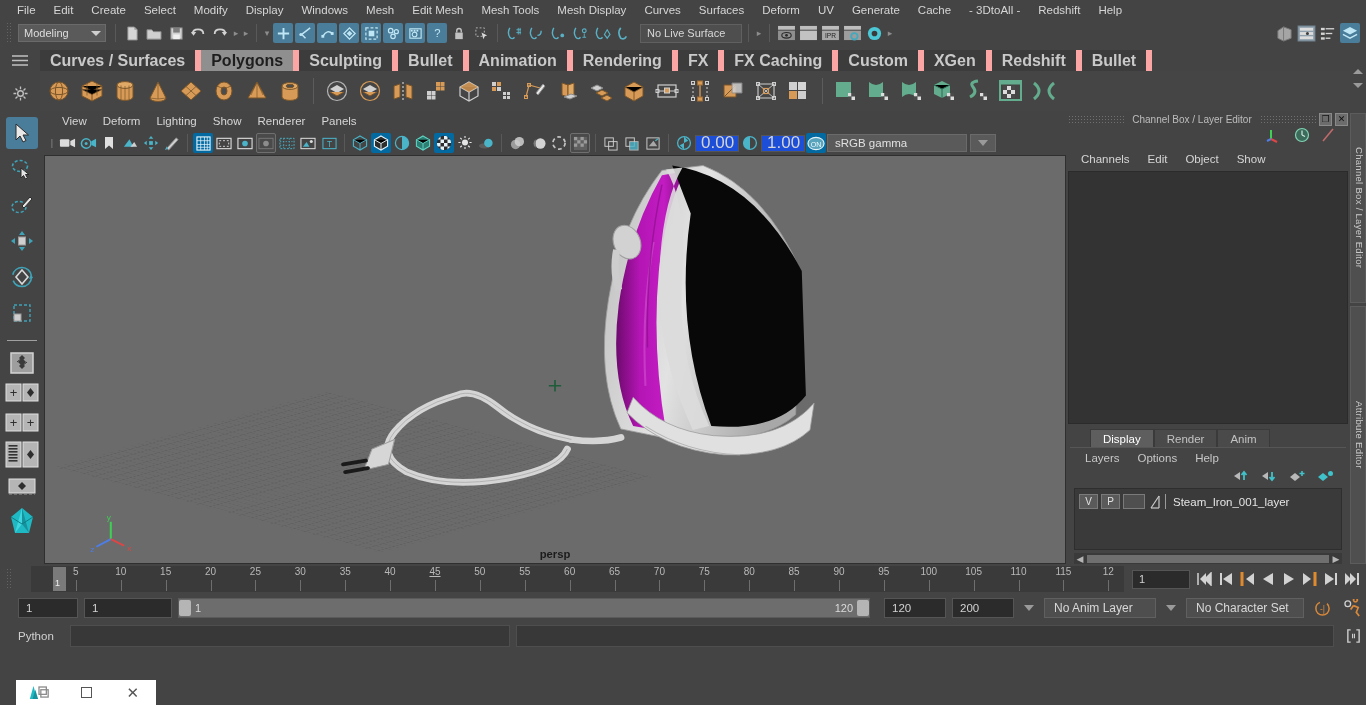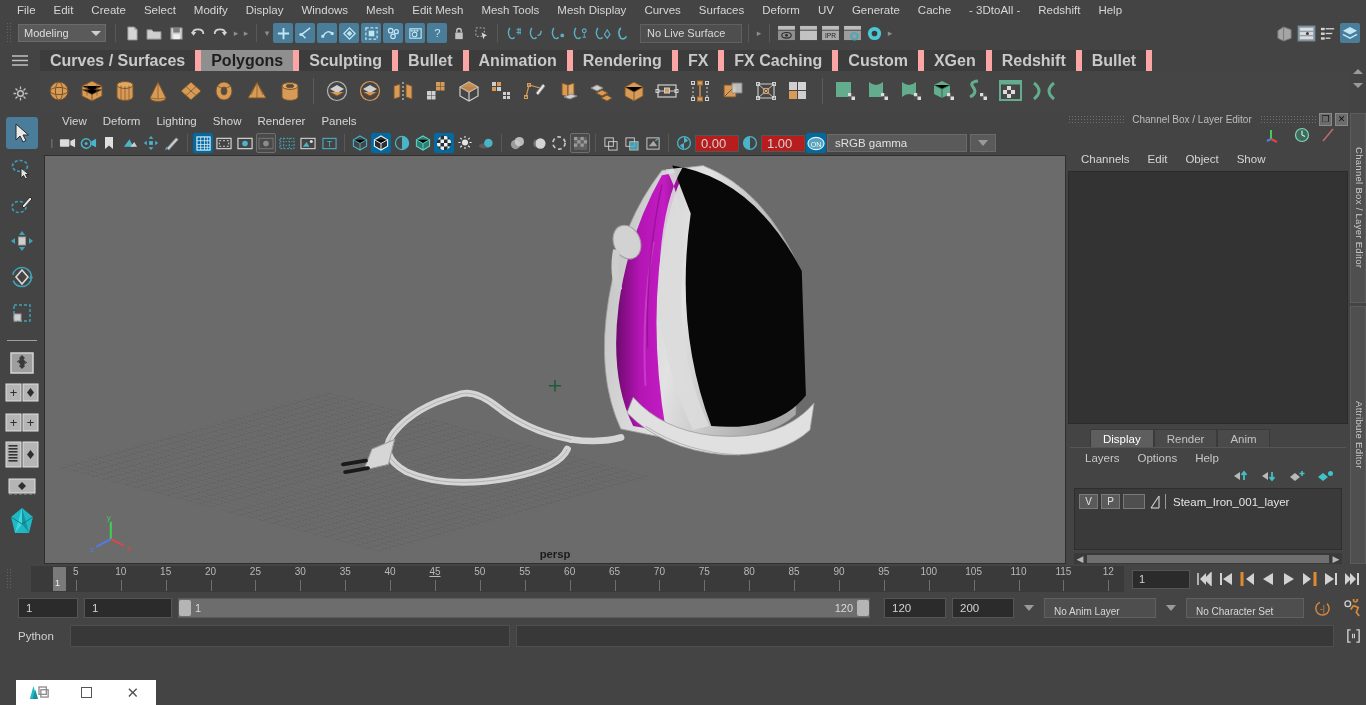--- a/index.html
+++ b/index.html
@@ -85,21 +85,21 @@
   .tool2 { width:34px; height:26px; display:flex; align-items:center; justify-content:center; }
 
   
   .vpcol { flex:1; display:flex; flex-direction:column; min-width:0; }
   .vpmenu { height:20px; background:#444; display:flex; align-items:center; padding-left:10px; font-size:11.5px; }
   .vpmenu .vi { padding:0 8px; color:#d6d6d6; }
   .vptools { height:24px; background:#444; display:flex; align-items:center; padding-left:4px; gap:1px; }
   .vb { width:20px; height:20px; flex:0 0 20px; display:flex; align-items:center; justify-content:center; border-radius:2px;}
   .vb.on { background:#0369a1; }
   .vb.framed { border:1px solid #6f6f6f; background:#4a4a4a; }
-  .numfield { width:44px; height:17px; background:#b91c1c; border:1px solid #555; font-size:13px;
+  .numfield { width:44px; height:17px; background:#1d4ed8; border:1px solid #555; font-size:17px;
      color:#d4d4d4; display:flex; align-items:center; padding-left:5px; }
   .gammasel { width:140px; height:18px; background:#5a5a5a; border:1px solid #6a6a6a; font-size:11.5px;
      color:#e0e0e0; display:flex; align-items:center; padding-left:7px; }
   .gammadrop { width:26px; height:18px; background:#5a5a5a; border:1px solid #6a6a6a;
      display:flex; align-items:center; justify-content:center; margin-left:2px;}
   .viewport { flex:1; background:#6b6b6b; position:relative; overflow:hidden; border:1px solid #2f2f2f; }
 
   
   .rightcol { width:300px; flex:0 0 300px; background:#444; display:flex; }
   .rpmain { flex:1; display:flex; flex-direction:column; min-width:0; }
@@ -148,22 +148,22 @@
 
   
   .rangerow { height:28px; background:#444; display:flex; align-items:center; padding-left:18px; gap:6px; }
   .rbox { height:20px; background:#2b2b2b; border:1px solid #555; font-size:11.5px; color:#d2d2d2;
     display:flex; align-items:center; padding-left:7px; }
   .rangebar { flex:1; height:20px; background:#6d6d6d; border:1px solid #5a5a5a; position:relative;
     display:flex; align-items:center; }
   .rhandle { width:12px; height:16px; background:#b5b5b5; border-radius:2px; }
   .rangebar .lft { font-size:11px; color:#dadada; margin-left:4px; }
   .rangebar .rgt { font-size:11px; color:#dadada; margin-left:auto; margin-right:4px; }
-  .cbsel { height:20px; background:#4e4e4e; border:1px solid #606060; font-size:10px; color:#d8d8d8;
-    display:flex; align-items:flex-end; padding:0 9px; }
+  .cbsel { height:20px; background:#4e4e4e; border:1px solid #606060; font-size:12px; color:#d8d8d8;
+    display:flex; align-items:center; padding:0 9px; }
   .tri { width:0;height:0;border-left:5px solid transparent;border-right:5px solid transparent;
     border-top:6px solid #9a9a9a; }
 
   
   .cmdrow { height:28px; background:#444; display:flex; align-items:center; padding-left:18px; gap:6px;}
   .cmdlabel { font-size:11.5px; color:#d0d0d0; width:46px; }
   .cmdfield { height:22px; background:#383838; border:1px solid #4e4e4e; }
   .cmdf1 { width:440px; }
   .cmdf2 { flex:1; }
   .cmdico { width:26px; display:flex; align-items:center; justify-content:center;}

